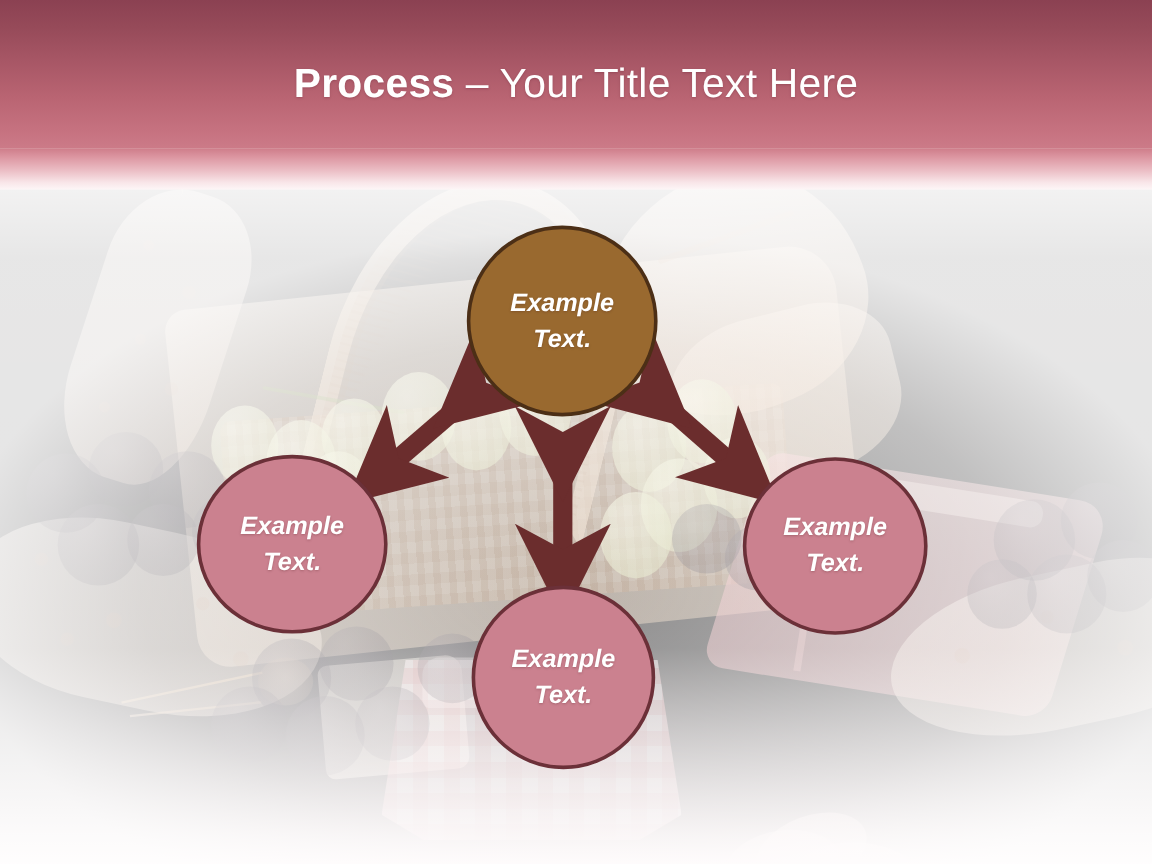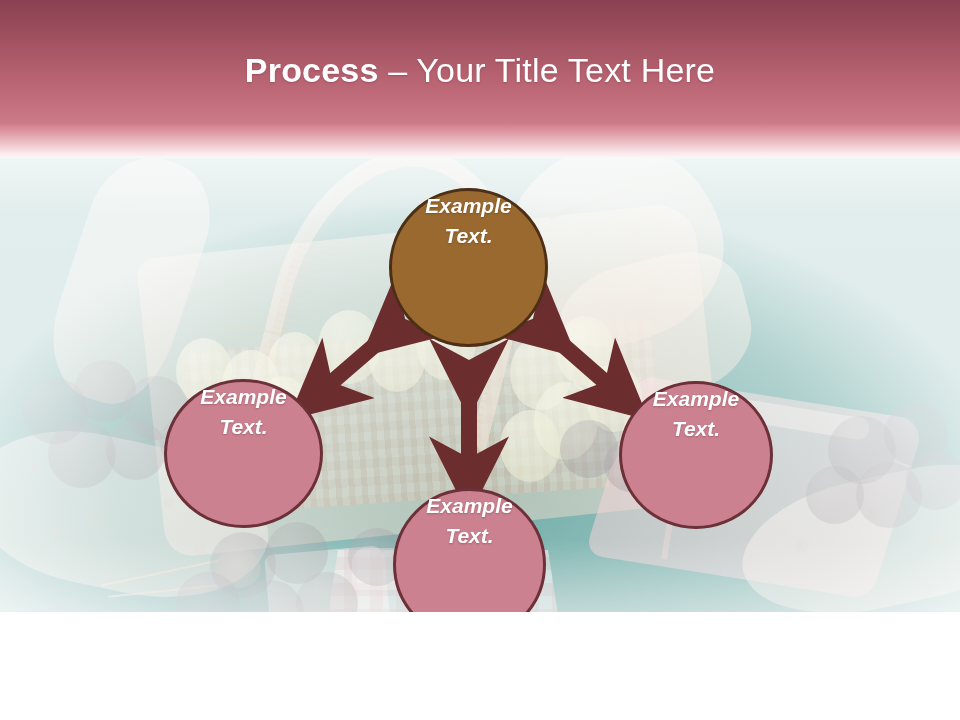--- a/index.html
+++ b/index.html
@@ -10,22 +10,22 @@
   body {
     width: 960px;
     height: 720px;
     overflow: hidden;
     font-family: "Liberation Sans", sans-serif;
   }
 
   #slide {
     position: relative;
     width: 960px;
-    height: 612px;
-    background: #0f766e;
+    height: 720px;
+    background: #404040;
     overflow: hidden;
   }
 
   
   #title-bar {
     position: absolute;
     left: 0; top: 0;
     width: 960px;
     height: 124px;
     background: linear-gradient(to bottom,
@@ -320,20 +320,21 @@
     left: 0; top: 0;
     width: 960px; height: 720px;
     z-index: 11;
   }
 
   .node {
     position: absolute;
     border-radius: 50%;
     box-sizing: border-box;
     display: flex;
+    align-items: center;
     justify-content: center;
     text-align: center;
     color: #ffffff;
     font-style: italic;
     font-weight: bold;
     font-size: 21px;
     line-height: 30px;
     z-index: 12;
     text-shadow: 0 1px 2px rgba(60,20,20,0.25);
     user-select: none;

